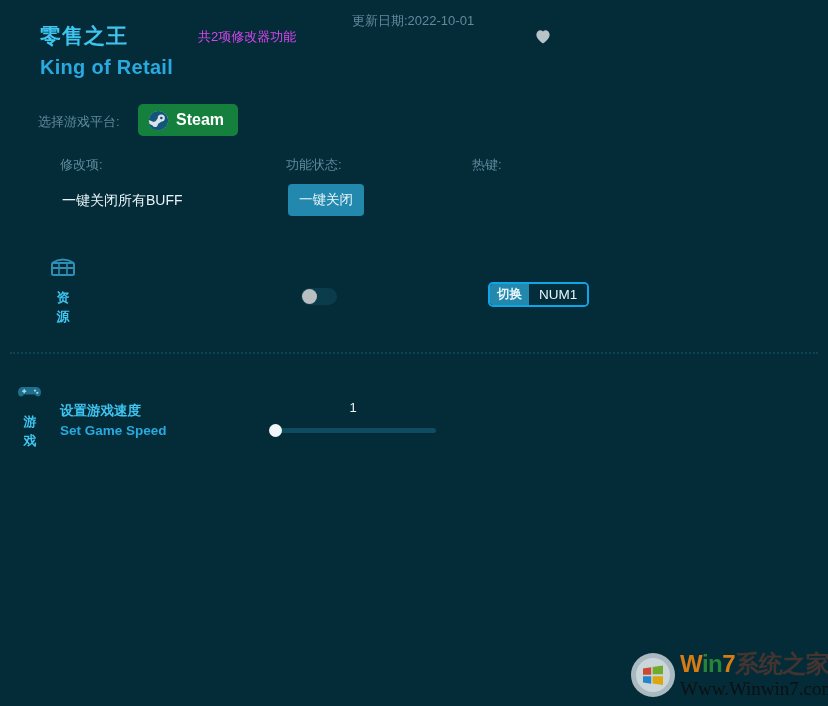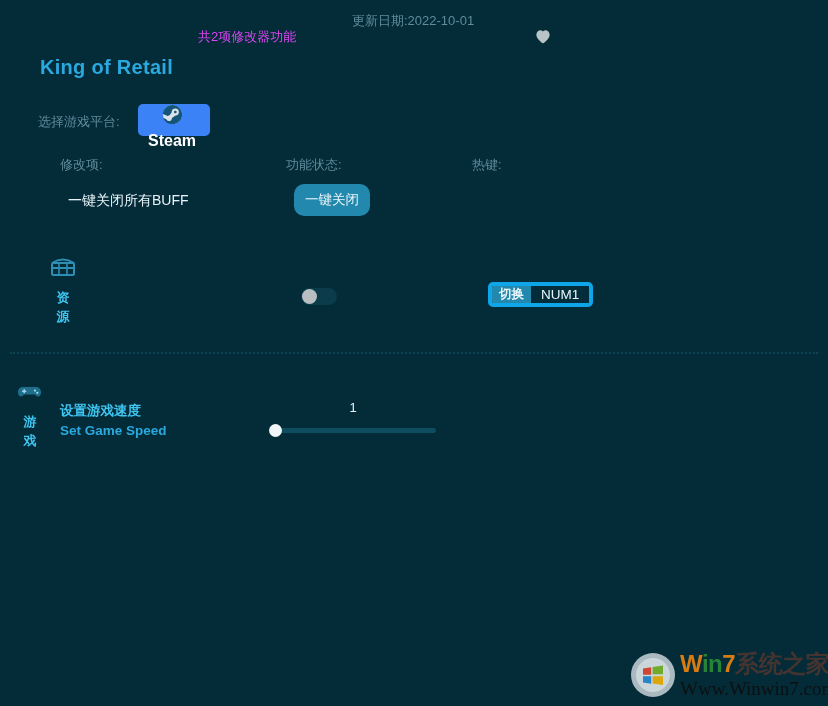--- a/index.html
+++ b/index.html
@@ -74,28 +74,27 @@
     position: absolute;
     left: 38px; top: 9px;
     font-size: 13px;
     color: #5f8b9c;
   }
   .platform-btn {
     position: absolute;
     left: 138px; top: 0;
     height: 32px;
     padding: 0 14px 0 10px;
-    background: #3b82f6;
+    background: #15803d;
     border: none;
     border-radius: 5px;
     display: flex;
     align-items: center;
     gap: 7px;
     cursor: pointer;
-    flex-direction: column;
   }
   .platform-btn .steam-label {
     font-size: 16px;
     font-weight: bold;
     color: #ffffff;
     font-family: "Liberation Sans", sans-serif;
   }
   .steam-icon { width: 21px; height: 21px; display: block; }
 
   
@@ -105,36 +104,36 @@
     color: #5f8b9c;
     top: 156px;
   }
   .col-head.c1 { left: 60px; }
   .col-head.c2 { left: 286px; }
   .col-head.c3 { left: 472px; }
 
   
   .buff-row {
     position: absolute;
-    left: 8px; top: 184px;
+    left: 2px; top: 184px;
     width: 776px; height: 46px;
   }
   .buff-label {
     position: absolute;
     left: 60px; top: 8px;
     font-size: 14px;
     color: #e8f4f8;
   }
   .buff-btn {
     position: absolute;
     left: 286px; top: 0;
     width: 76px; height: 32px;
     background: #2388ad;
     border: none;
-    border-radius: 10px;
+    border-radius: 4px;
     color: #eaf6fa;
     font-size: 13.5px;
     font-family: "Liberation Sans", sans-serif;
     cursor: pointer;
   }
 
   
   .cheat-row {
     position: absolute;
     left: 0;
@@ -234,21 +233,21 @@
     position: absolute;
     top: 34px;
     left: 455px;
     display: flex;
     gap: 12px;
   }
   .hk {
     display: flex;
     align-items: stretch;
     height: 25px;
-    border: 4px solid #0ea5e9;
+    border: 2px solid #0ea5e9;
     border-radius: 5px;
     overflow: hidden;
     cursor: pointer;
   }
   .hk .hk-act {
     background: #2388ad;
     color: #e9f6fa;
     font-size: 12.5px;
     font-weight: bold;
     padding: 0 7px;
@@ -306,20 +305,21 @@
     font-size: 19px;
     color: #0e0e0e;
     font-family: "Liberation Serif", serif;
     white-space: nowrap;
   }
 </style>
 </head>
 <body>
 
 <div class="header">
+  <div class="game-title-cn">零售之王</div>
   <div class="game-title-en">King of Retail</div>
   <div class="header-meta-count">共2项修改器功能</div>
   <div class="header-meta-date">更新日期:2022-10-01</div>
   <div class="fav-icon">
     <svg viewBox="0 0 24 24" width="20" height="20" aria-hidden="true">
       <path d="M12 21s-8-5.2-8-10.5C4 7 6.5 5 9 5c1.8 0 2.7 1 3 1.6C12.3 6 13.2 5 15 5c2.5 0 5 2 5 5.5C20 15.8 12 21 12 21z" fill="#b8c4c8"></path>
     </svg>
   </div>
 </div>
 

